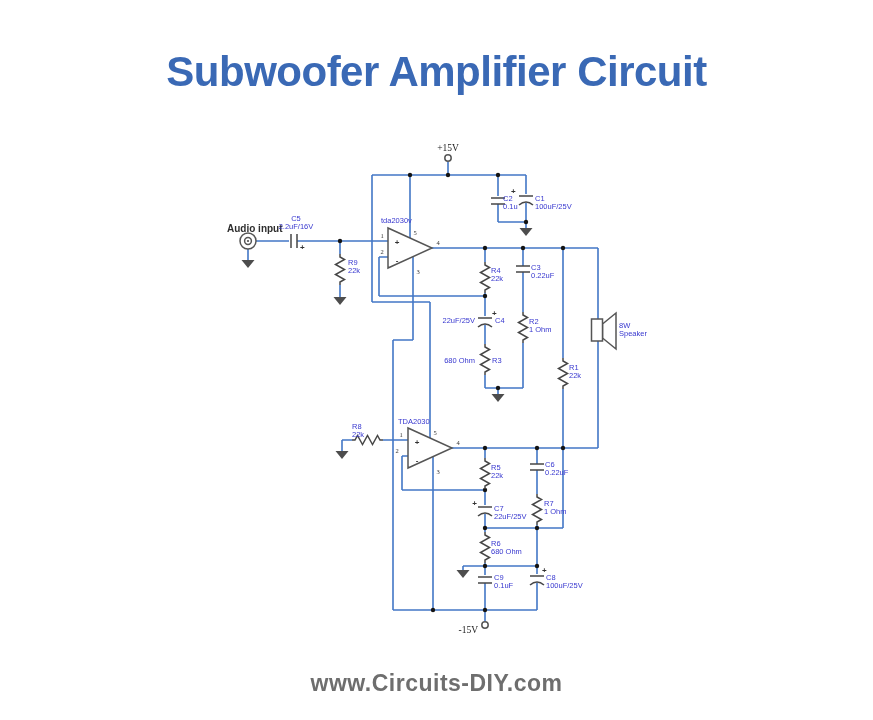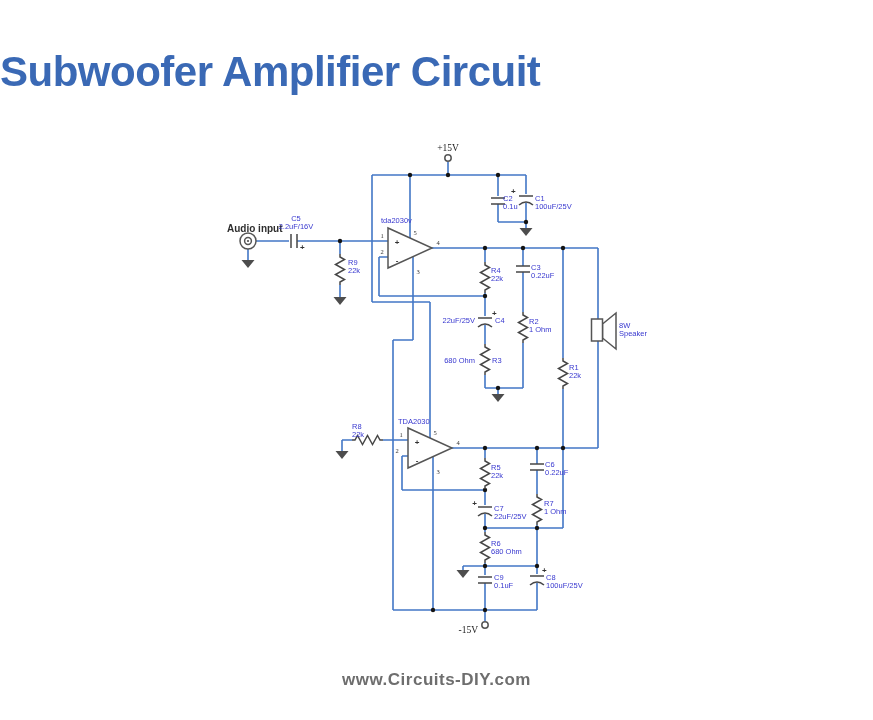--- a/index.html
+++ b/index.html
@@ -1,23 +1,23 @@
 <!DOCTYPE html>
 <html><head>
 <meta charset="utf-8">
 <style>
   html,body{margin:0;padding:0;background:#ffffff;}
   .page{position:relative;width:873px;height:720px;background:#ffffff;overflow:hidden;
         font-family:"Liberation Sans",sans-serif;}
-  .title{position:absolute;top:48px;left:0;width:100%;
+  .title{position:absolute;top:48px;left:0;width:100%;text-align:center;
          font-size:42px;font-weight:bold;letter-spacing:-0.5px;color:#3a69b5;}
   .footer1{position:absolute;top:653px;left:0;width:100%;text-align:center;
            font-size:15px;font-weight:bold;color:#3a69b5;}
   .footer2{position:absolute;top:670px;left:0;width:100%;text-align:center;
-           font-size:17px;font-weight:bold;color:#6e6e6e;letter-spacing:0.5px;}
+           font-size:23px;font-weight:bold;color:#6e6e6e;letter-spacing:0.5px;}
   svg{position:absolute;top:0;left:0;}
   .wire{stroke:#4377c6;stroke-width:1.6;fill:none;}
   .sym{stroke:#474747;stroke-width:1.5;fill:none;}
   .symfill{fill:#4d4d4d;stroke:none;}
   .body{fill:#ffffff;stroke:#555555;stroke-width:1.5;}
   .dot{fill:#141414;}
   .lbl{font-family:"Liberation Sans",sans-serif;font-size:7.5px;fill:#3838cf;}
   .pin{font-family:"Liberation Serif",serif;font-size:6.5px;fill:#333333;}
   .pwr{font-family:"Liberation Serif",serif;font-size:9.5px;fill:#222222;}
   .dk{font-family:"Liberation Sans",sans-serif;font-size:10px;font-weight:bold;fill:#2e2e2e;}

